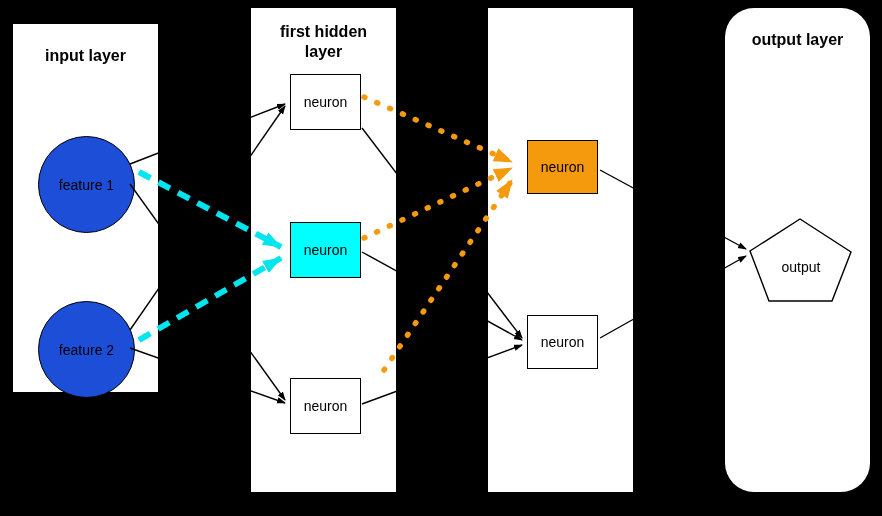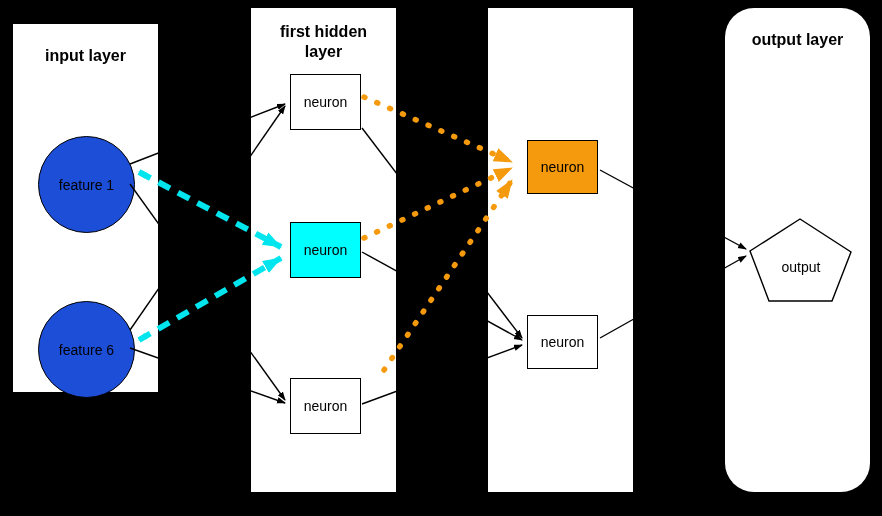--- a/index.html
+++ b/index.html
@@ -70,21 +70,21 @@
 <div id="stage">
 
   <div class="panel" style="left:13px; top:24px; width:145px; height:368px;">
     <div class="panel-title" style="top:22px;">input layer</div>
 
     <div class="circle-node" style="left:25px; top:112px; width:97px; height:97px;">
       <div class="celltext">feature 1</div>
     </div>
 
     <div class="circle-node" style="left:25px; top:277px; width:97px; height:97px;">
-      <div class="celltext">feature 6</div>
+      <div class="celltext">feature 2</div>
     </div>
   </div>
 
   <div class="panel" style="left:251px; top:8px; width:145px; height:484px;">
     <div class="panel-title" style="top:14px;">first hidden
 layer</div>
 
     <div class="box-node" style="left:39px; top:66px; width:71px; height:56px; background:#ffffff;">
       <div class="celltext">neuron</div>
     </div>

